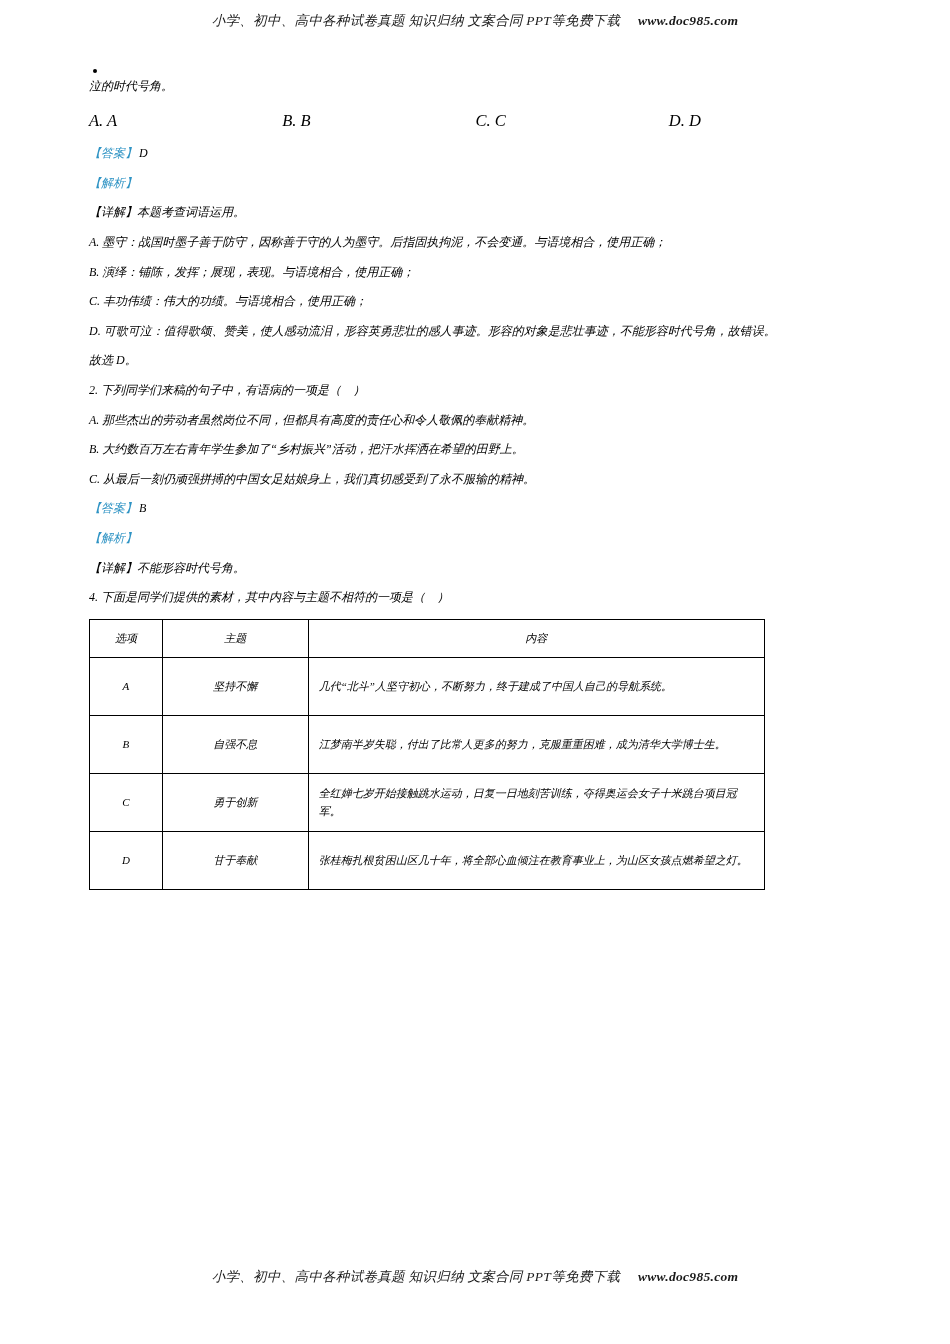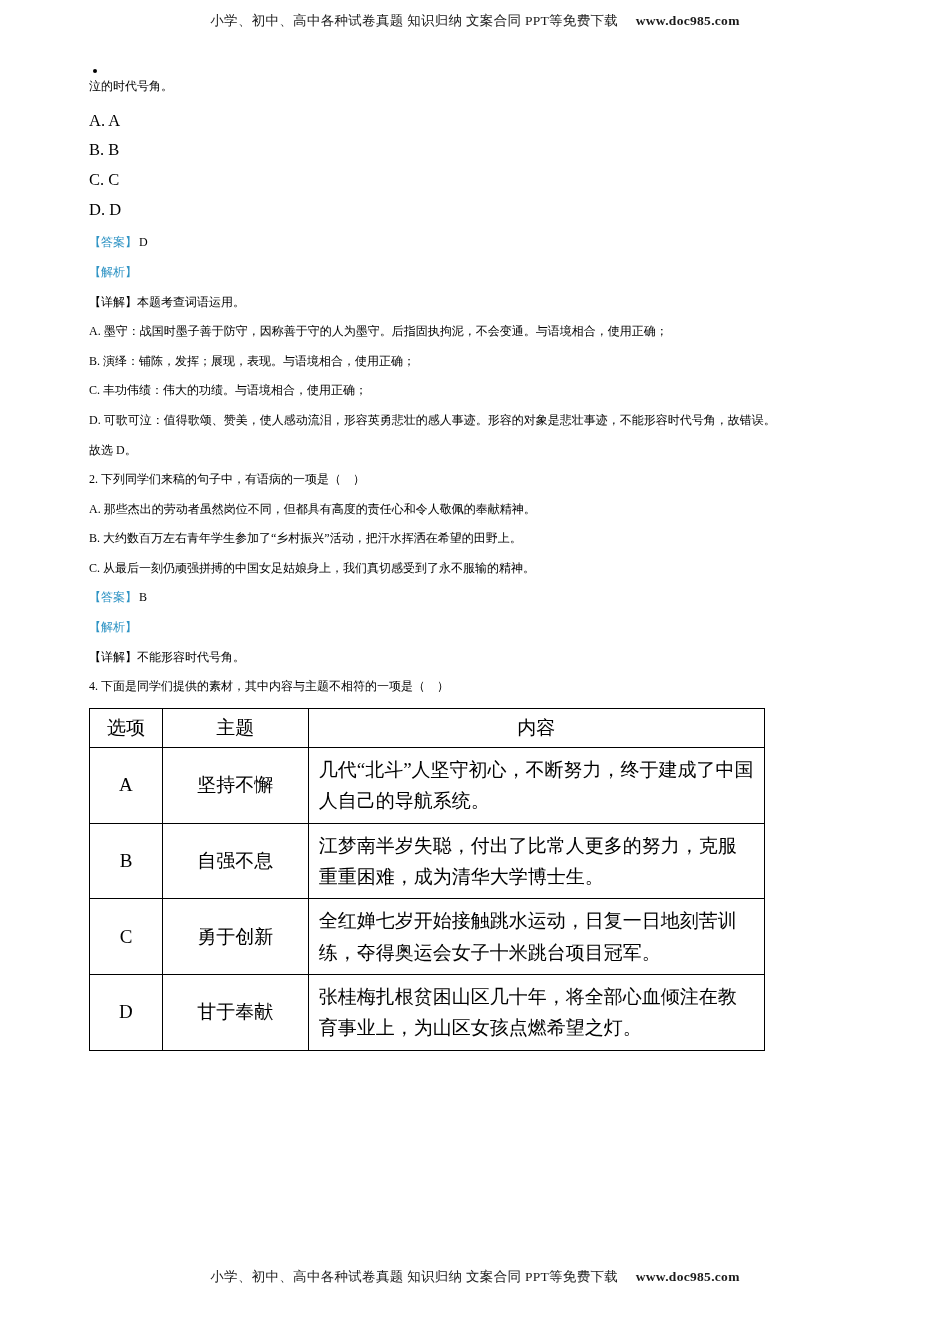--- a/index.html
+++ b/index.html
@@ -5,20 +5,21 @@
   * { box-sizing: border-box; }
   html,body { margin:0; padding:0; background:#ffffff; }
   .page {
     position: relative;
     width: 950px;
     min-height: 1344px;
     margin: 0 auto;
     background: #ffffff;
     font-family: "Liberation Serif", "DejaVu Serif", serif;
     color: #000000;
+    font-style: italic;
   }
   .hdr, .ftr {
     position: absolute;
     left: 0; right: 0;
     text-align: center;
     font-size: 13.5px;
     color: #1a1a1a;
     letter-spacing: 0.3px;
   }
   .hdr { top: 12px; }
@@ -39,29 +40,29 @@
   .stem-frag { padding-top: 14px; }
   .em-char { position: relative; display: inline-block; }
   .em-char .dot {
     position: absolute;
     top: -7px; left: 50%;
     transform: translateX(-50%);
     width: 4px; height: 4px;
     border-radius: 50%;
     background: #000;
   }
-  .opt-row { display: flex; margin: 0 0 8px 0; font-size: 16.5px; line-height: 1.8; flex-direction: column; }
+  .opt-row { display: flex; margin: 0 0 8px 0; font-size: 16.5px; line-height: 1.8; }
   .opt-row .opt { flex: 1 1 25%; text-align: left; }
   .blue { color: var(--label, #2E93C4); }
   .ans { color: #000; padding-left: 2px; }
   table.material {
     border-collapse: collapse;
     margin-top: 10px;
     width: 676px;
-    font-size: 19px;
+    font-size: 11px;
   }
   table.material th, table.material td {
     border: 1px solid #000;
     padding: 6px 10px;
     vertical-align: middle;
   }
   table.material th {
     font-weight: normal;
     text-align: center;
     height: 38px;

